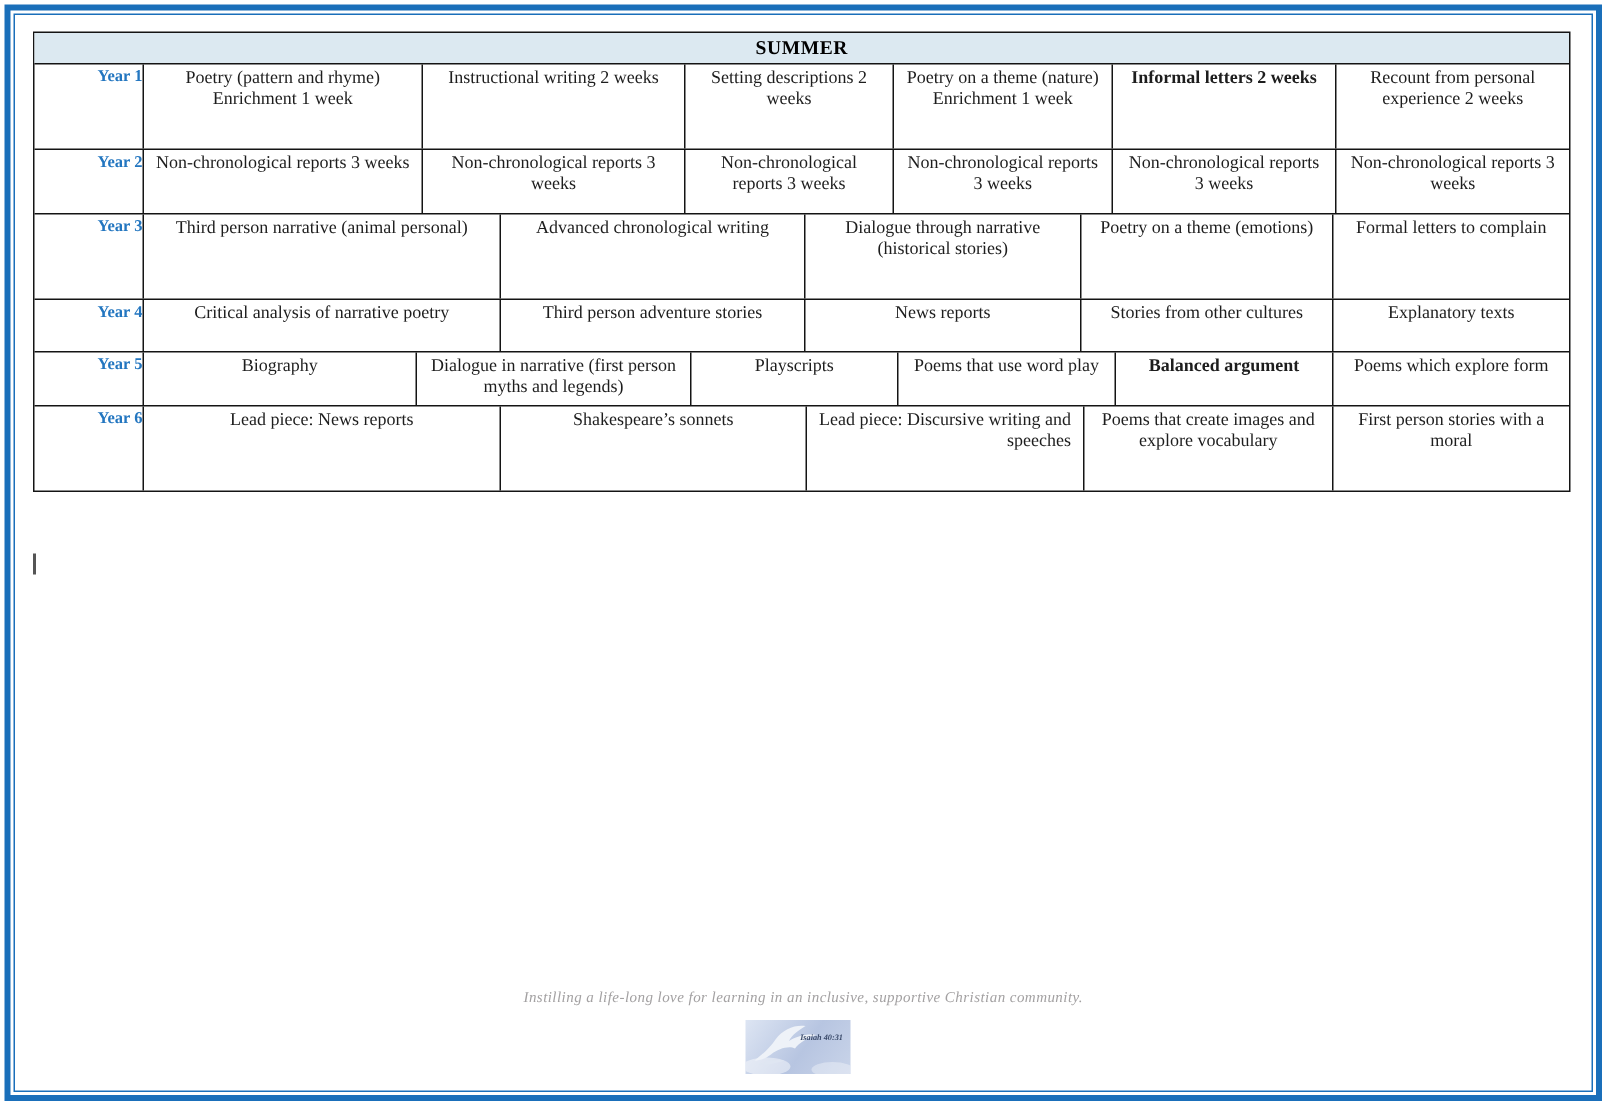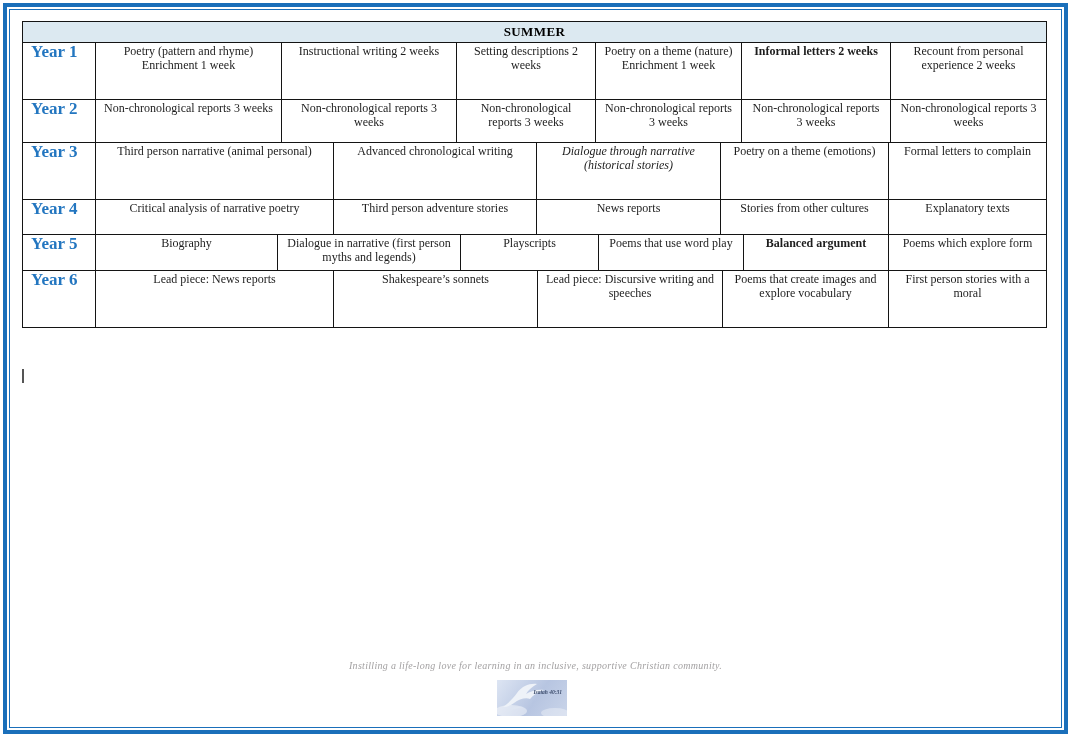--- a/index.html
+++ b/index.html
@@ -30,22 +30,22 @@
     letter-spacing:.4px;color:#000;
   }
   .trow{display:flex;border-top:1px solid var(--grid);align-items:stretch;}
   .cell{
     border-right:1px solid var(--grid);
     font-size:12px;line-height:13.5px;text-align:center;
     padding:2px 8px 2px;color:#1d1d1d;overflow:hidden;
   }
   .cell:last-child{border-right:none;}
   .ycell{
-    width:73px;flex:none;text-align:left;padding:2px 0 0 8px;
-    font-weight:bold;font-size:17px;color:var(--year-blue);
+    width:73px;flex:none;text-align:right;padding:2px 0 0 8px;
+    font-weight:bold;font-size:11px;color:var(--year-blue);
   }
 
   
   .caret{position:absolute;left:22px;top:369px;width:1.5px;height:14px;background:#555;}
 
   
   .motto{
     position:absolute;top:660px;left:0;width:1071px;text-align:center;
     font-style:italic;font-size:10px;letter-spacing:.3px;color:#a3a1a2;
   }
@@ -84,21 +84,21 @@
         <div class="cell" style="width: 175px;">Non-chronological reports 3 weeks</div>
         <div class="cell" style="width: 139px;">Non-chronological reports 3 weeks</div>
         <div class="cell" style="width: 146px;">Non-chronological reports 3 weeks</div>
         <div class="cell" style="width: 149px;">Non-chronological reports 3 weeks</div>
         <div class="cell" style="width: 157px; flex: 1 1 0%;">Non-chronological reports 3 weeks</div>
       </div>
       <div class="trow" style="height: 57px;">
         <div class="cell ycell">Year 3</div>
         <div class="cell" style="width: 238px;">Third person narrative (animal personal)</div>
         <div class="cell" style="width: 203px;">Advanced chronological writing</div>
-        <div class="cell" style="width: 184px; font-style: italic;">Dialogue through narrative (historical stories)</div>
+        <div class="cell" style="width: 184px;">Dialogue through narrative (historical stories)</div>
         <div class="cell" style="width: 168px;">Poetry on a theme (emotions)</div>
         <div class="cell" style="width: 159px; flex: 1 1 0%;">Formal letters to complain</div>
       </div>
       <div class="trow" style="height: 35px;">
         <div class="cell ycell">Year 4</div>
         <div class="cell" style="width: 238px;">Critical analysis of narrative poetry</div>
         <div class="cell" style="width: 203px;">Third person adventure stories</div>
         <div class="cell" style="width: 184px;">News reports</div>
         <div class="cell" style="width: 168px;">Stories from other cultures</div>
         <div class="cell" style="width: 159px; flex: 1 1 0%;">Explanatory texts</div>
@@ -109,21 +109,21 @@
         <div class="cell" style="width: 183px;">Dialogue in narrative (first person myths and legends)</div>
         <div class="cell" style="width: 138px;">Playscripts</div>
         <div class="cell" style="width: 145px;">Poems that use word play</div>
         <div class="cell" style="width: 145px; font-weight: bold;">Balanced argument</div>
         <div class="cell" style="width: 159px; flex: 1 1 0%;">Poems which explore form</div>
       </div>
       <div class="trow" style="height: 57px;">
         <div class="cell ycell">Year 6</div>
         <div class="cell" style="width: 238px;">Lead piece: News reports</div>
         <div class="cell" style="width: 204px;">Shakespeare’s sonnets</div>
-        <div class="cell" style="width: 185px;">Lead piece: Discursive writing and speeches</div>
+        <div class="cell" style="width: 185px; text-align: right;">Lead piece: Discursive writing and speeches</div>
         <div class="cell" style="width: 166px;">Poems that create images and explore vocabulary</div>
         <div class="cell" style="width: 159px; flex: 1 1 0%;">First person stories with a moral</div>
       </div>
     </div>
 </div>
 
 <div class="caret"></div>
 
 <div class="motto">Instilling a life-long love for learning in an inclusive, supportive Christian community.</div>
 

